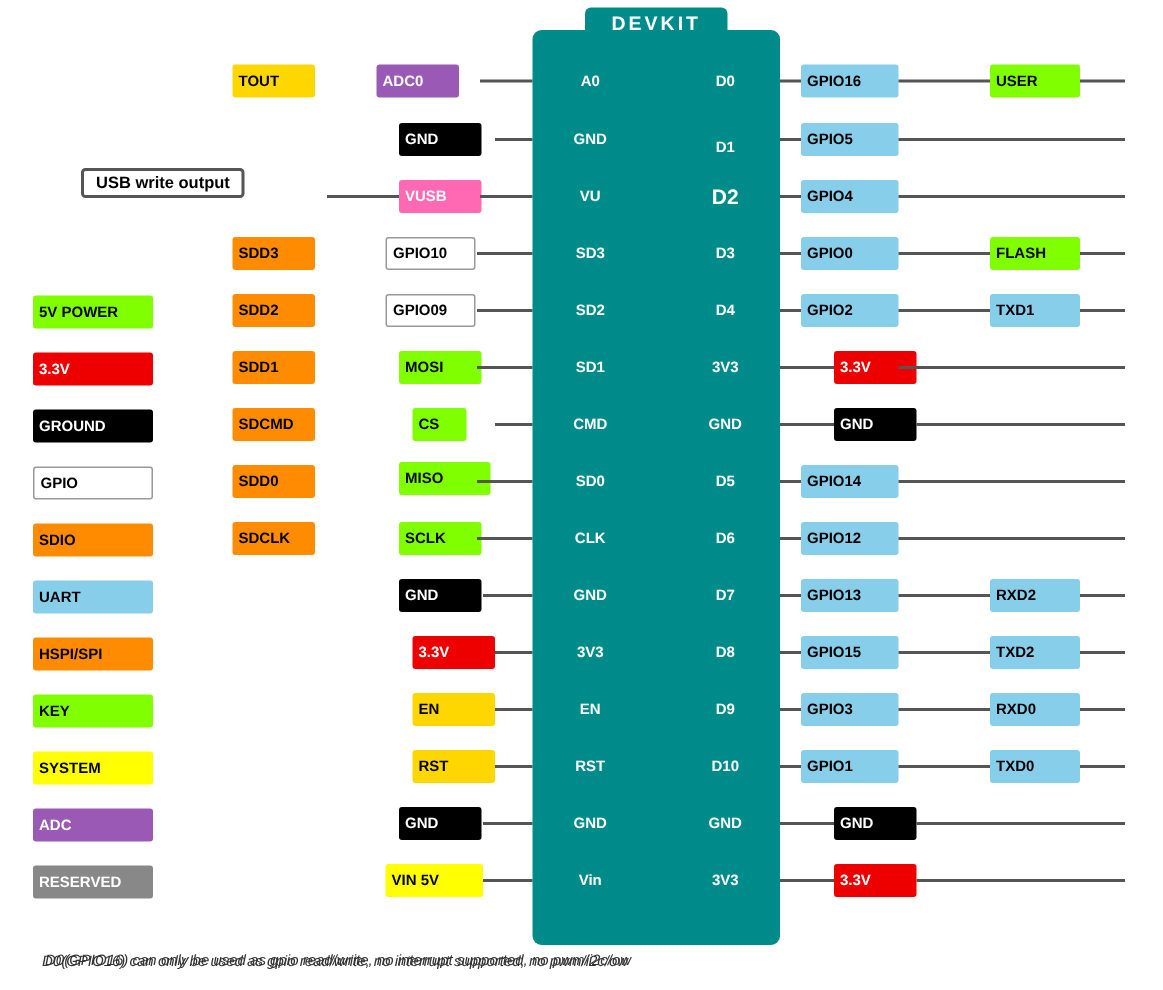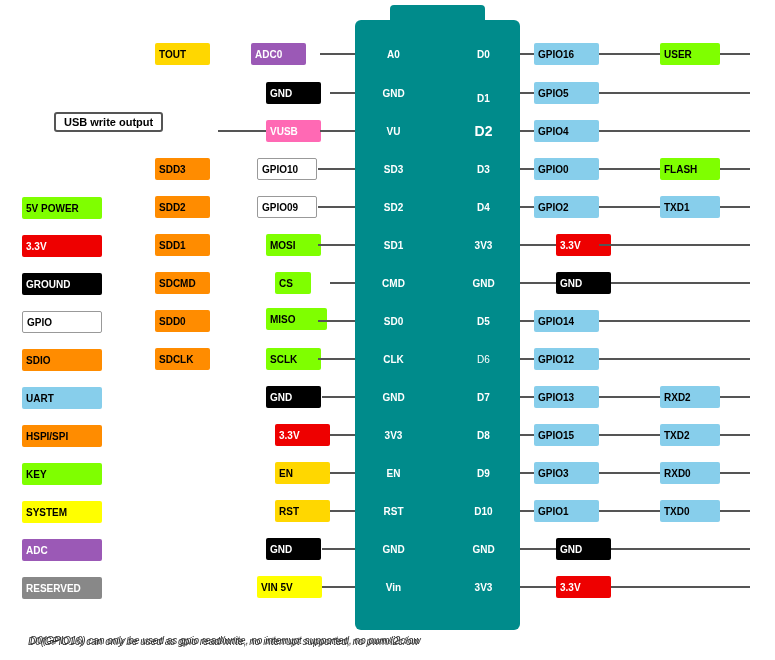--- a/index.html
+++ b/index.html
@@ -47,20 +47,21 @@
   </style>
 </head>
 <body>
 
 <div class="main-container">
 
   <div style="position:absolute;left:355px;top:20px;width:165px;height:610px;background:#008B8B;border-radius:6px;"></div>
 
   <div style="position:absolute;left:390px;top:5px;width:95px;height:20px;background:#008B8B;border-radius:4px 4px 0 0;"></div>
 
+  <div style="position:absolute;left:355px;top:8px;width:165px;text-align:center;color:white;font-weight:bold;font-size:13px;letter-spacing:2px;">DEVKIT</div>
 
   <div style="position:absolute;left:54px;top:112px;background:#fff;border:2px solid #555;border-radius:3px;padding:2px 8px;font-size:11px;font-weight:bold;color:#000;">
     <span>USB write output</span>
   </div>
 
   <div style="position:absolute;left:30px;top:635px;font-style:italic;font-size:10px;color:#333;">D0(GPIO16) can only be used as gpio read/write, no interrupt supported, no pwm/i2c/ow</div>
 
   <div class="pin-label bg-lime" style="position:absolute;left:22px;top:197px;width:80px;">
       <span>5V POWER</span>
     </div>
@@ -256,21 +257,21 @@
     </div>
   <div style="position:absolute;left:446px;top:234px;width:75px;color:white;font-size:10px;font-weight:bold;text-align:center;display:flex;align-items:center;justify-content:center;height:22px;">
       <span>3V3</span>
     </div>
   <div style="position:absolute;left:446px;top:272px;width:75px;color:white;font-size:10px;font-weight:bold;text-align:center;display:flex;align-items:center;justify-content:center;height:22px;">
       <span>GND</span>
     </div>
   <div style="position:absolute;left:446px;top:310px;width:75px;color:white;font-size:10px;font-weight:bold;text-align:center;display:flex;align-items:center;justify-content:center;height:22px;">
       <span>D5</span>
     </div>
-  <div style="position:absolute;left:446px;top:348px;width:75px;color:white;font-size:10px;font-weight:normal;text-align:left;display:flex;align-items:center;justify-content:center;height:22px;">
+  <div style="position:absolute;left:446px;top:348px;width:75px;color:white;font-size:10px;font-weight:bold;text-align:left;display:flex;align-items:center;justify-content:center;height:22px;">
       <span>D6</span>
     </div>
   <div style="position:absolute;left:446px;top:386px;width:75px;color:white;font-size:10px;font-weight:bold;text-align:center;display:flex;align-items:center;justify-content:center;height:22px;">
       <span>D7</span>
     </div>
   <div style="position:absolute;left:446px;top:424px;width:75px;color:white;font-size:10px;font-weight:bold;text-align:center;display:flex;align-items:center;justify-content:center;height:22px;">
       <span>D8</span>
     </div>
   <div style="position:absolute;left:446px;top:462px;width:75px;color:white;font-size:10px;font-weight:bold;text-align:center;display:flex;align-items:center;justify-content:center;height:22px;">
       <span>D9</span>

